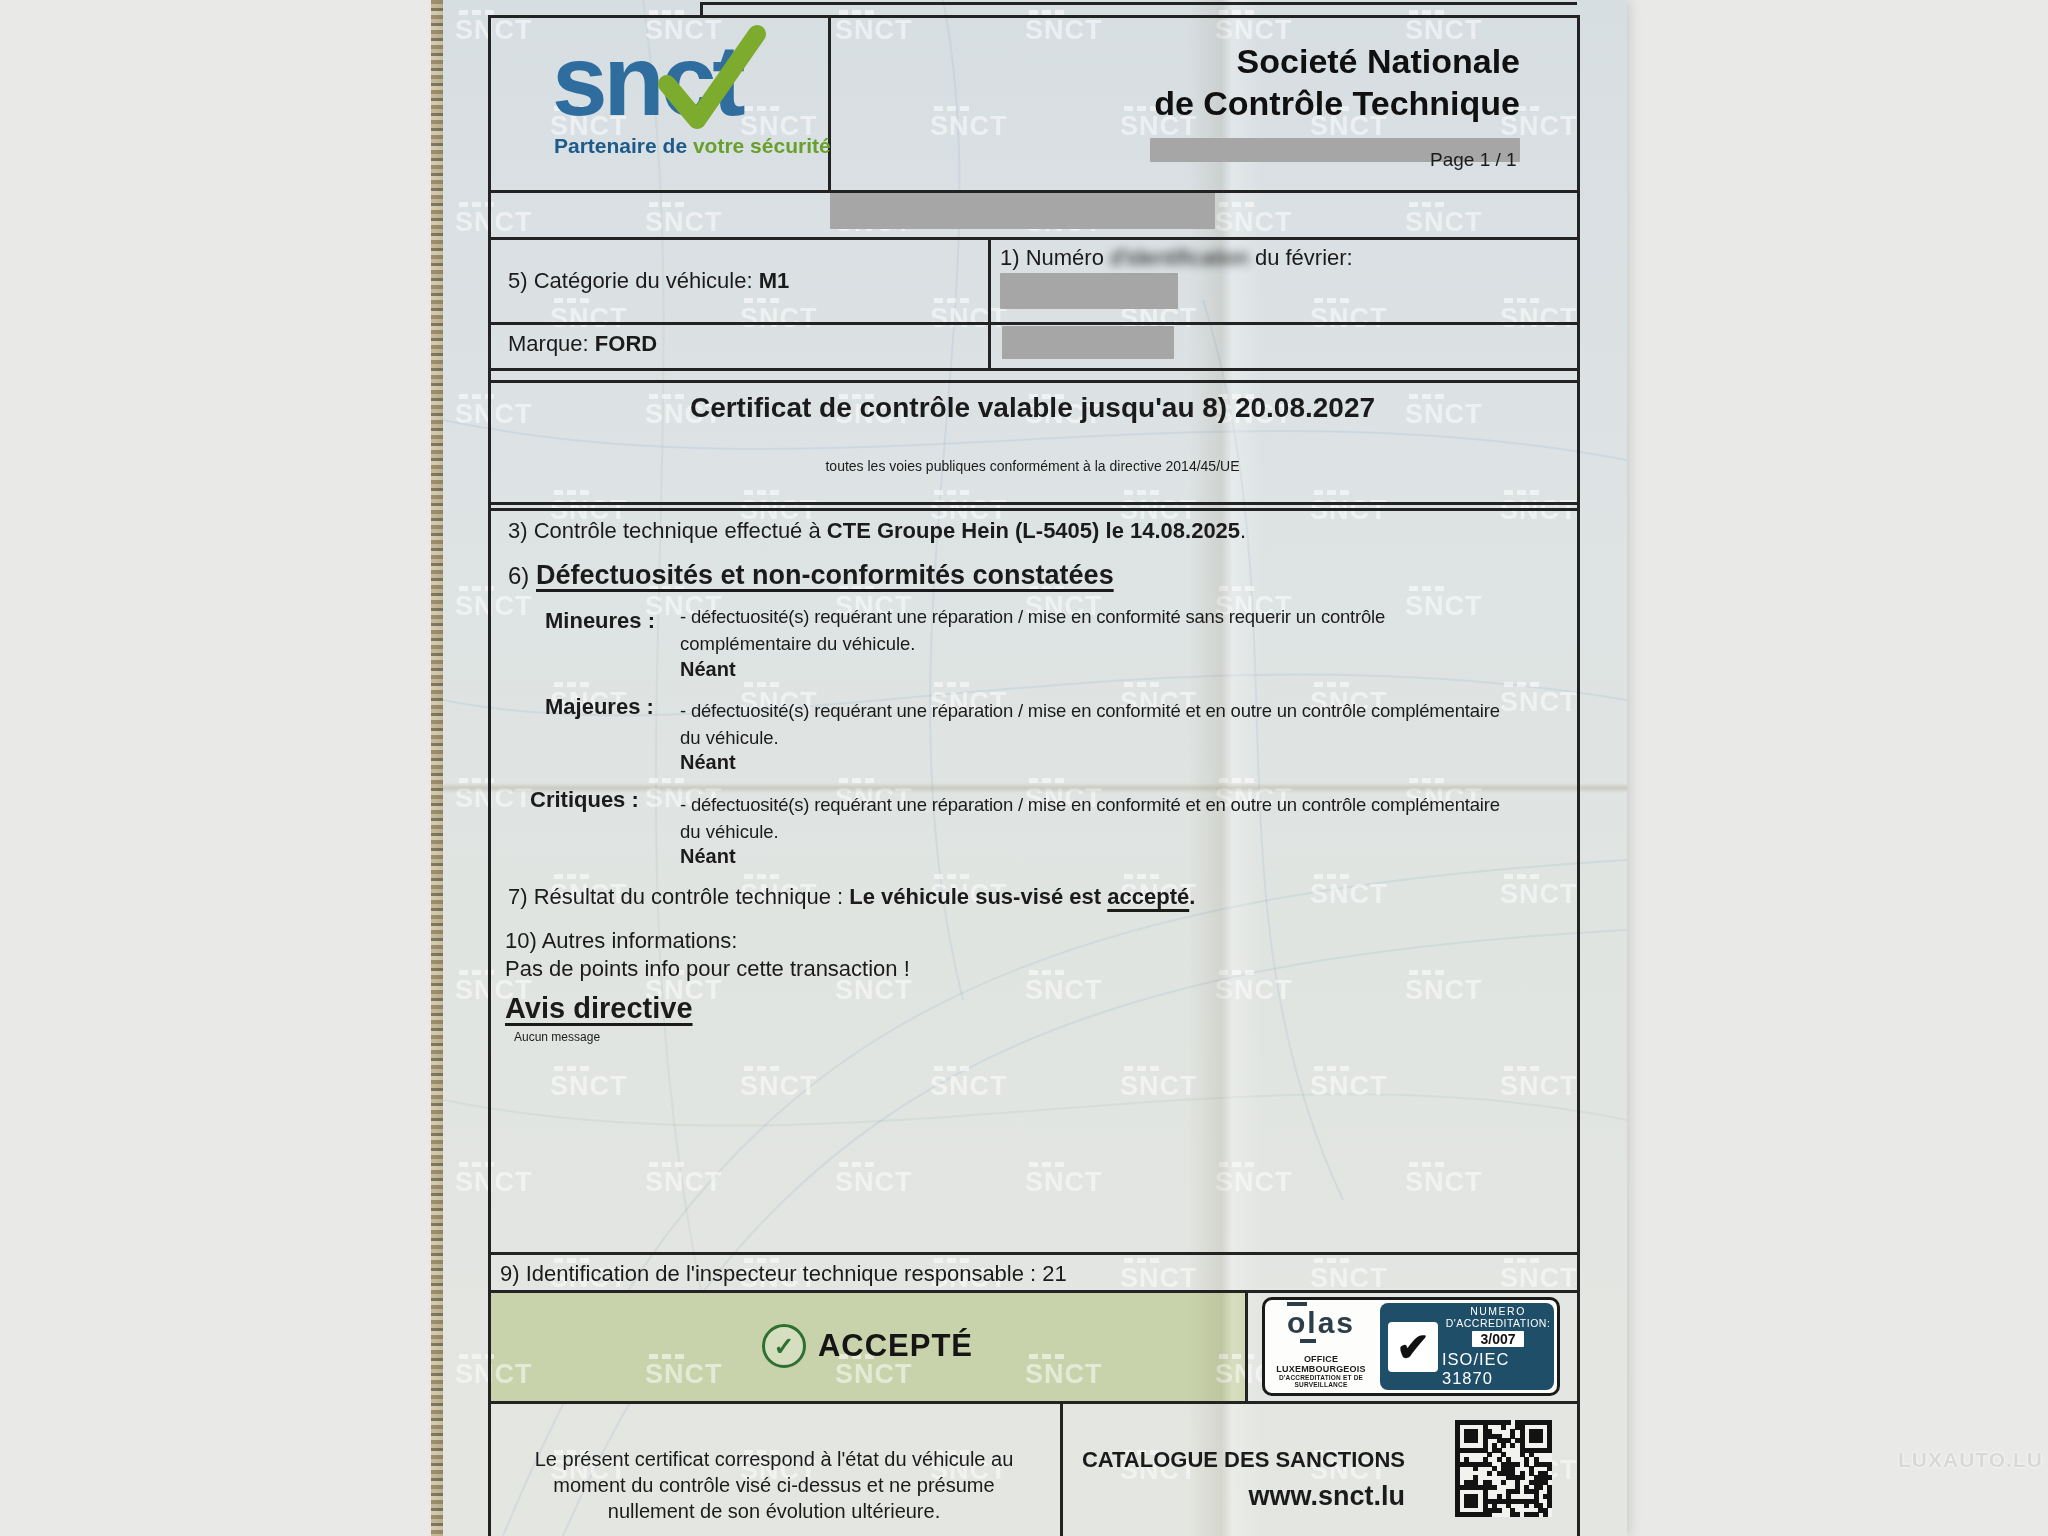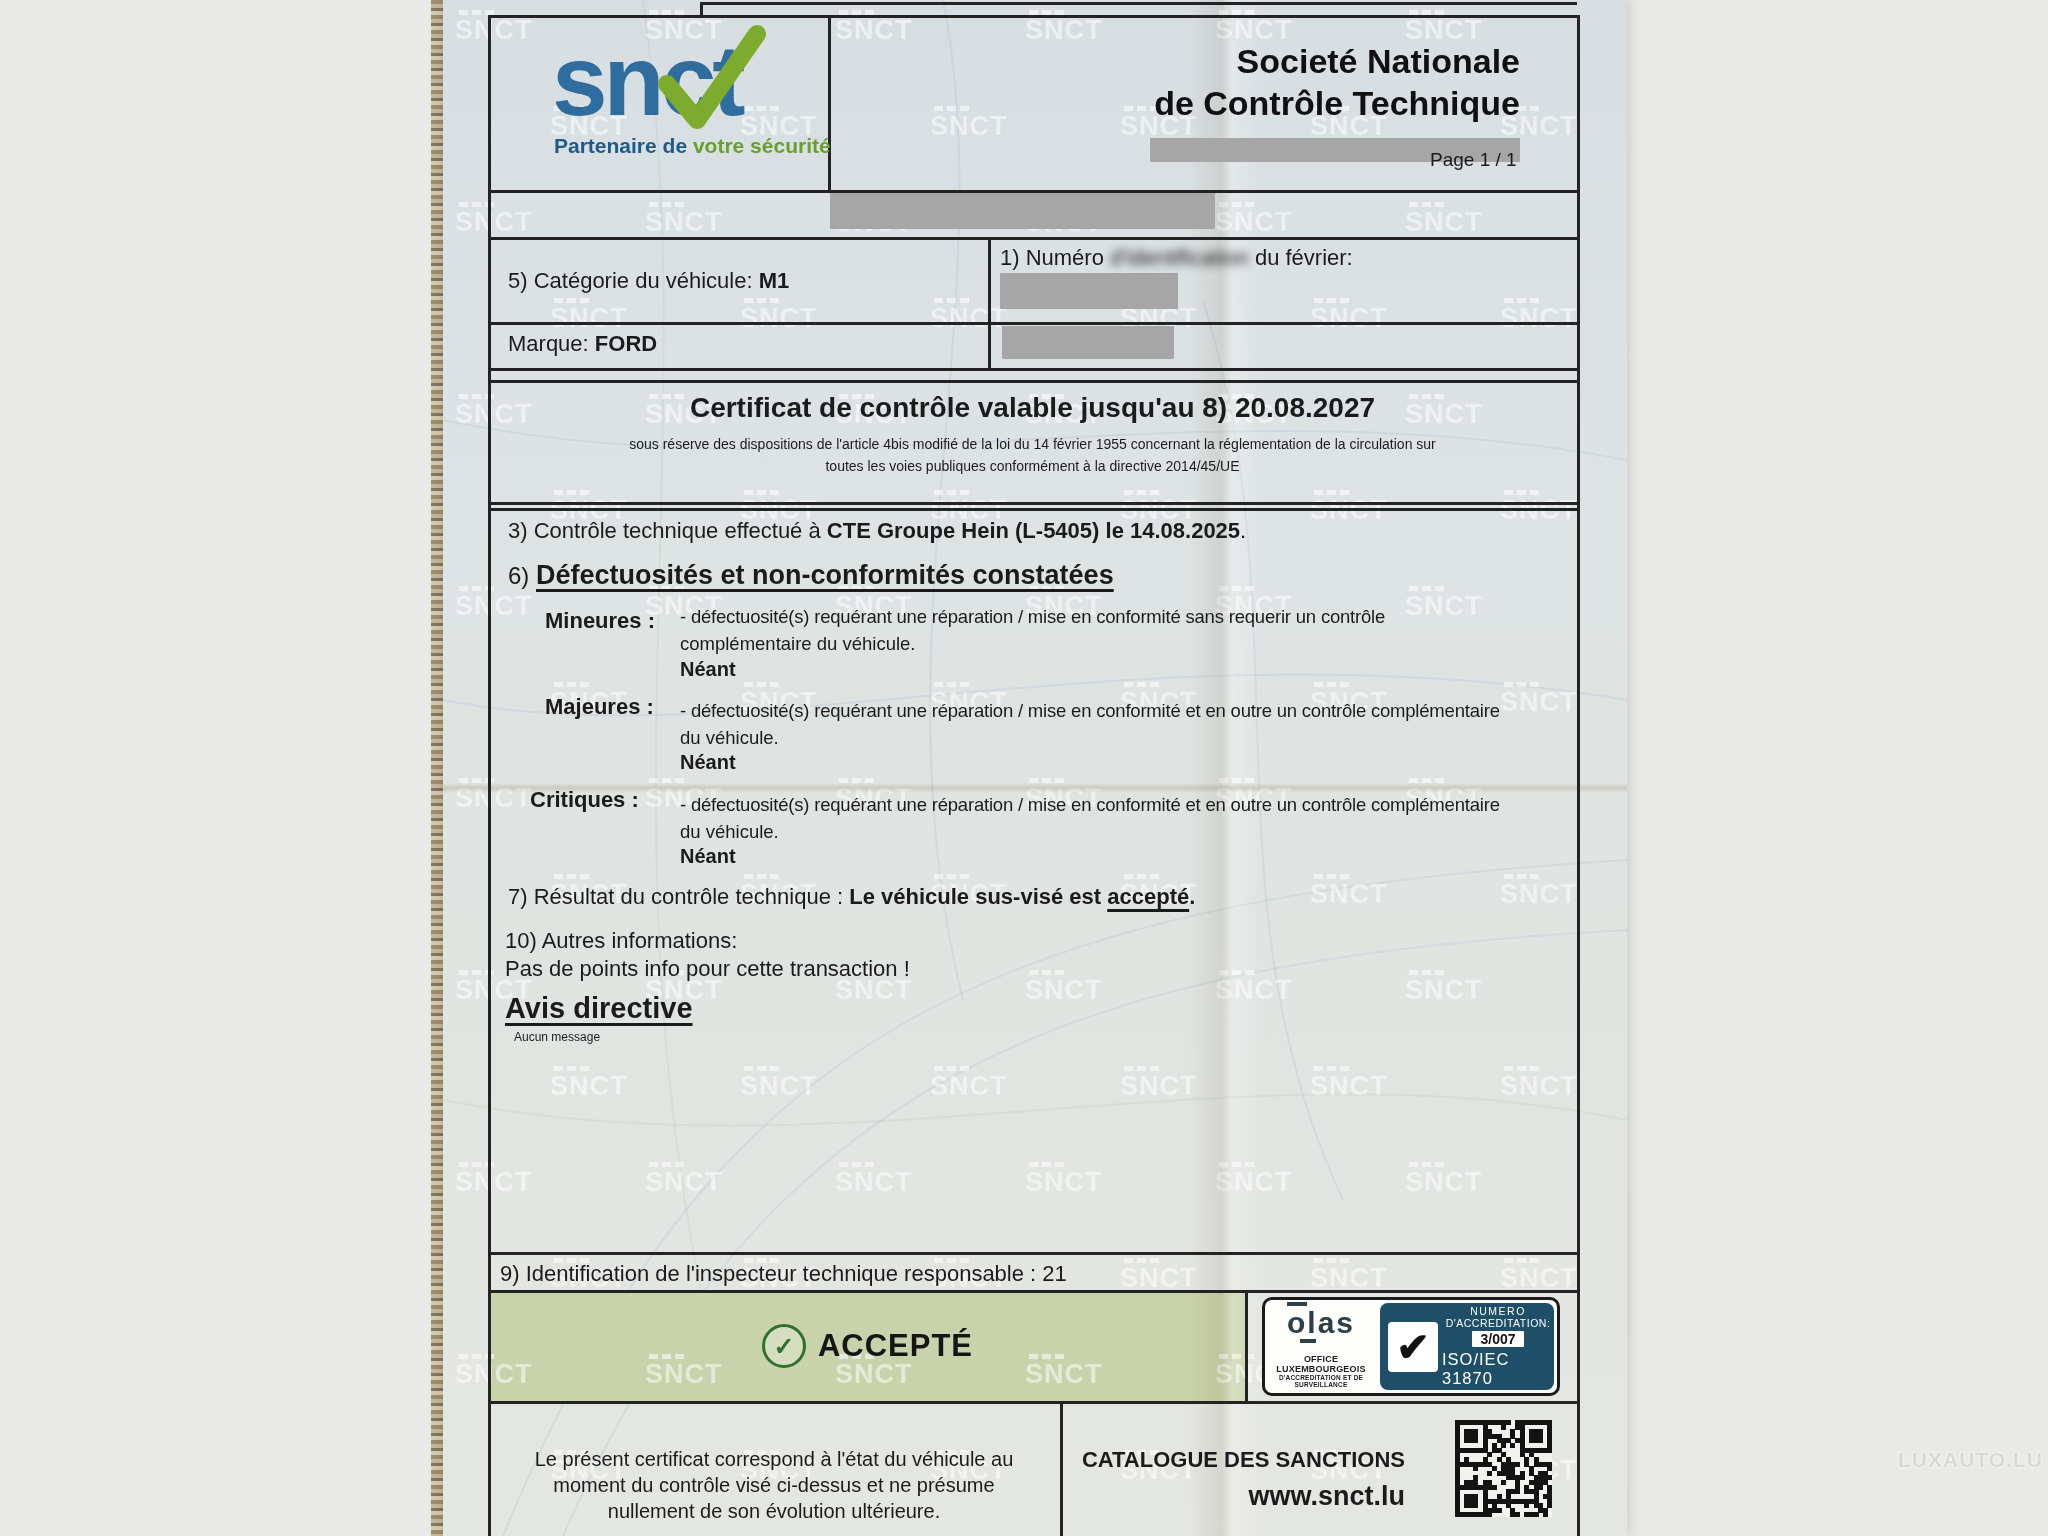--- a/index.html
+++ b/index.html
@@ -532,21 +532,20 @@
     <span>1) Numéro </span><span class="blurred">d'identification</span><span> du février:</span>
   </div>
   <div class="redact" style="left:1000px;top:273px;width:178px;height:36px"></div>
 
   <div class="t" style="left:508px;top:331px;font-size:22px">
     <span>Marque: </span><span class="b">FORD</span>
   </div>
   <div class="redact" style="left:1002px;top:326px;width:172px;height:33px"></div>
 
   <div class="t note b" style="top:392px;font-size:28px">Certificat de contrôle valable jusqu'au 8) 20.08.2027</div>
-  <div class="t note" style="top:436px">sous réserve des dispositions de l'article 4bis modifié de la loi du 14 février 1955 concernant la réglementation de la circulation sur</div>
   <div class="t note" style="top:458px">toutes les voies publiques conformément à la directive 2014/45/UE</div>
 
   <div class="t" style="left:508px;top:518px;font-size:22px">
     <span>3) Contrôle technique effectué à </span><span class="b">CTE Groupe Hein (L-5405) le 14.08.2025</span><span>.</span>
   </div>
 
   <div class="t" style="left:508px;top:560px;font-size:24px">
     <span>6) </span><span class="b u" style="font-size:27px">Défectuosités et non-conformités constatées</span>
   </div>
 

